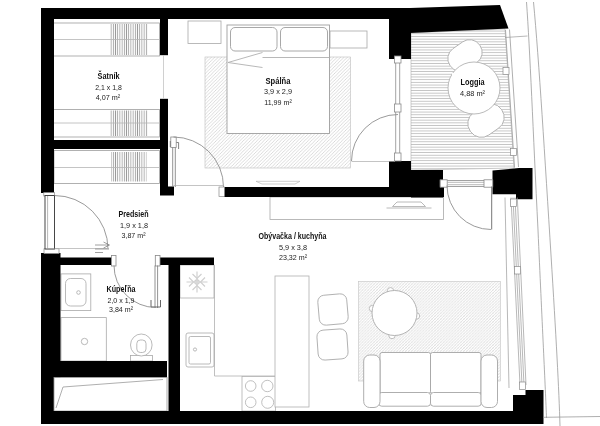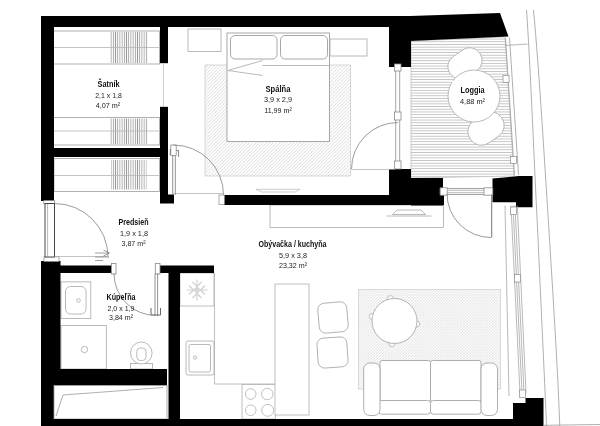--- a/index.html
+++ b/index.html
@@ -1,16 +1,16 @@
 <!DOCTYPE html>
 <html><head>
 <meta charset="utf-8">
 <style>
 html,body{margin:0;padding:0;background:#fff;}
-#plan{position:absolute;left:0;top:8px;width:600px;height:380px;}
+#plan{position:absolute;left:0;top:0;width:600px;height:380px;}
 svg{filter:blur(0.45px);}
 text{font-family:"Liberation Sans",sans-serif;fill:#111;}
 .rn{font-weight:bold;font-size:8.7px;}
 .rd{font-size:8px;fill:#222;}
 </style>
 </head>
 <body>
 <div id="plan">
 <svg width="600" height="426" viewBox="0 0 600 426" xmlns="http://www.w3.org/2000/svg">
 <defs>

